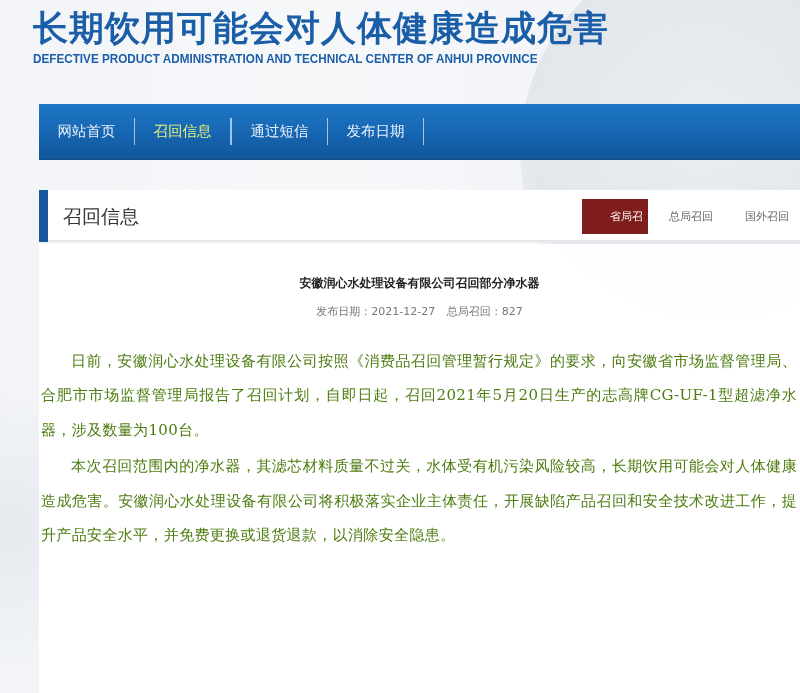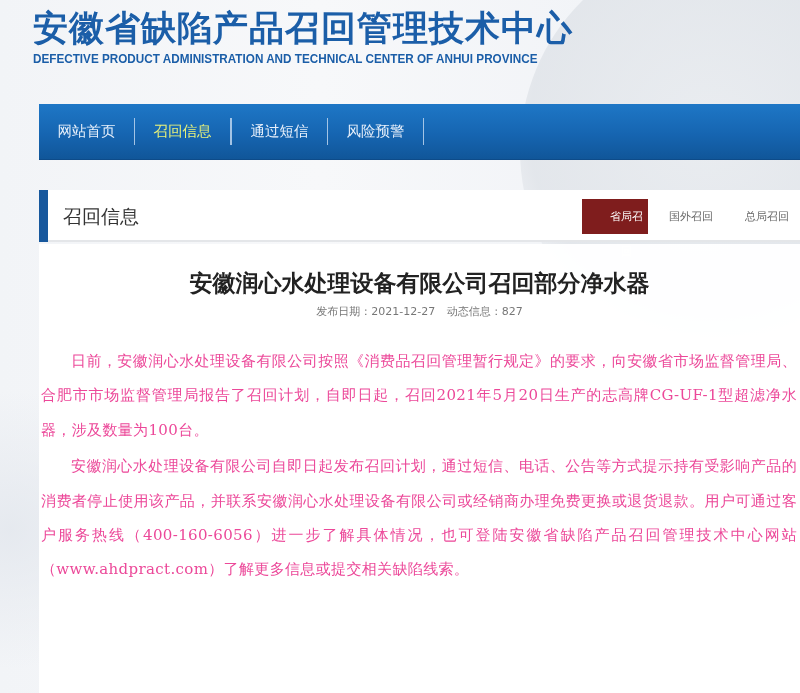--- a/index.html
+++ b/index.html
@@ -67,73 +67,73 @@
       font-size: 11px; color: #666; cursor: pointer; margin-left: 10px;
     }
     .tab.active { background: #7f1d1d; color: #ffffff; margin-left: 12px; padding-left: 23px; }
     
     .article {
       position: absolute; left: 39px; top: 244px; width: 761px; height: 449px;
       background: rgba(255,255,255,0.96);
     }
     .article-title {
       position: absolute; left: 0; top: 26px; width: 761px; text-align: center;
-      font-size: 23px; font-weight: bold; color: #222; line-height: 26px;
+      font-size: 12px; font-weight: bold; color: #222; line-height: 26px;
     }
     .article-meta {
       position: absolute; left: 0; top: 60px; width: 761px; text-align: center;
       font-size: 11px; color: #777; line-height: 16px;
     }
     .article-meta span { margin: 12px 4px; }
     .article-body {
       position: absolute; left: 2px; top: 100px; width: 756px;
       font-family: "DejaVu Serif", "Liberation Serif", serif;
-      font-size: 15px; line-height: 34.4px; color: #ec4899;
+      font-size: 15px; line-height: 34.4px; color: #4d7c0f;
       letter-spacing: 0.35px;
     }
     .article-body p { text-indent: 2em; margin-bottom: 2px; text-align: justify; }
   </style>
 </head>
 <body>
 
 <div class="page">
   <div class="globe"></div>
   <div class="globe2"></div>
 
   <div class="header">
-    <div class="site-title">安徽省缺陷产品召回管理技术中心</div>
+    <div class="site-title">长期饮用可能会对人体健康造成危害</div>
     <div class="site-subtitle">DEFECTIVE PRODUCT ADMINISTRATION AND TECHNICAL CENTER OF ANHUI PROVINCE</div>
   </div>
 
   <div class="nav">
     <div class="nav-item">网站首页</div>
     <div class="nav-sep"></div>
     <div class="nav-item active">召回信息</div>
     <div class="nav-sep"></div>
     <div class="nav-sep"></div>
     <div class="nav-item">通过短信</div>
     <div class="nav-sep"></div>
-    <div class="nav-item">风险预警</div>
+    <div class="nav-item">发布日期</div>
     <div class="nav-sep"></div>
   </div>
 
   <div class="section">
     <div class="section-bar"></div>
     <div class="section-title">召回信息</div>
     <div class="tabs">
       <div class="tab active">省局召回</div>
+      <div class="tab">总局召回</div>
       <div class="tab">国外召回</div>
-      <div class="tab">总局召回</div>
     </div>
   </div>
 
   <div class="article">
     <div class="article-title">安徽润心水处理设备有限公司召回部分净水器</div>
     <div class="article-meta">
       <span><span style="margin:0">发布日期：</span><span style="margin:0">2021-12-27</span></span>
-      <span><span style="margin:0">动态信息：</span><span style="margin:0">827</span></span>
+      <span><span style="margin:0">总局召回：</span><span style="margin:0">827</span></span>
     </div>
     <div class="article-body">
       <p>日前，安徽润心水处理设备有限公司按照《消费品召回管理暂行规定》的要求，向安徽省市场监督管理局、合肥市市场监督管理局报告了召回计划，自即日起，召回2021年5月20日生产的志高牌CG-UF-1型超滤净水器，涉及数量为100台。</p>
-      <p>安徽润心水处理设备有限公司自即日起发布召回计划，通过短信、电话、公告等方式提示持有受影响产品的消费者停止使用该产品，并联系安徽润心水处理设备有限公司或经销商办理免费更换或退货退款。用户可通过客户服务热线（400-160-6056）进一步了解具体情况，也可登陆安徽省缺陷产品召回管理技术中心网站（www.ahdpract.com）了解更多信息或提交相关缺陷线索。</p>
+      <p>本次召回范围内的净水器，其滤芯材料质量不过关，水体受有机污染风险较高，长期饮用可能会对人体健康造成危害。安徽润心水处理设备有限公司将积极落实企业主体责任，开展缺陷产品召回和安全技术改进工作，提升产品安全水平，并免费更换或退货退款，以消除安全隐患。</p>
     </div>
   </div>
 </div>
 
 </body></html>

